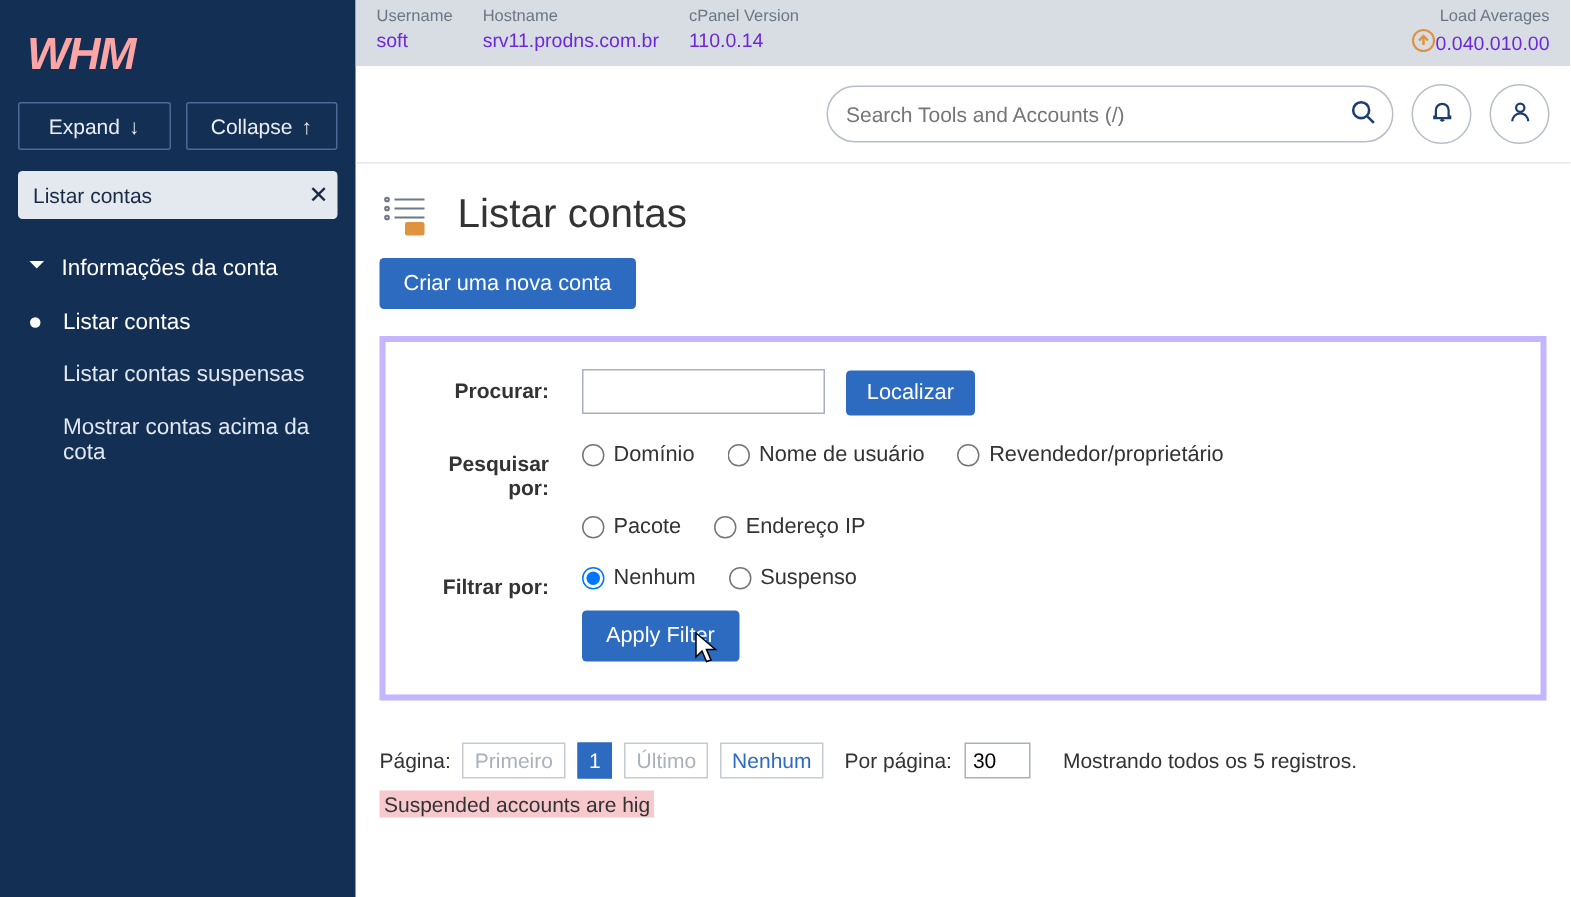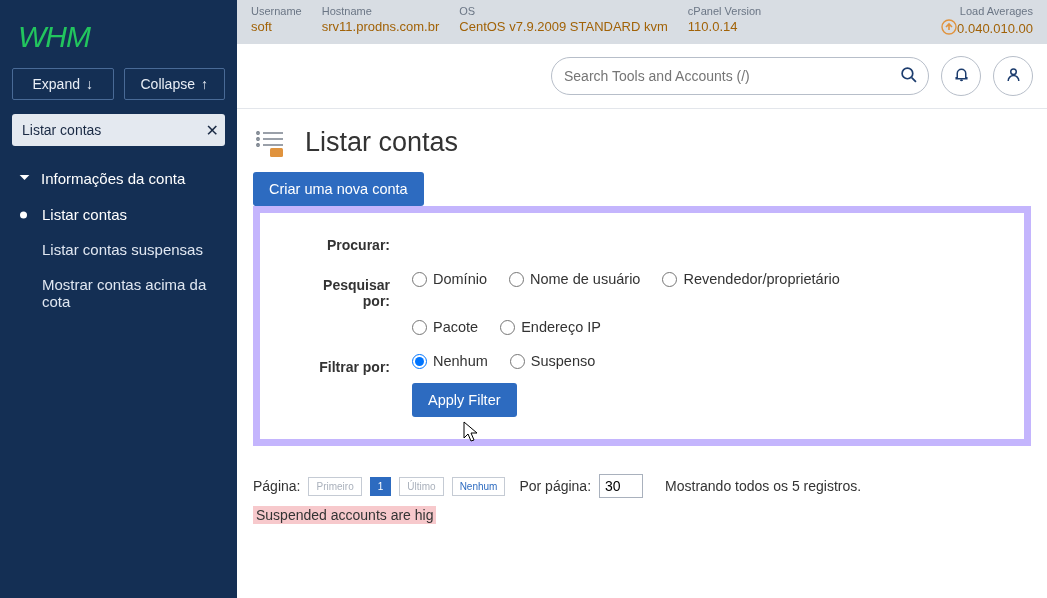--- a/index.html
+++ b/index.html
@@ -2,38 +2,38 @@
 <html><head>
 <meta charset="utf-8">
 <style>
 * { box-sizing: border-box; margin: 0; padding: 0; }
 body { font-family: -apple-system, BlinkMacSystemFont, "Segoe UI", Arial, sans-serif; font-size: 14px; background: #fff; color: #333; overflow: hidden; }
 .app { display: flex; height: 598px; width: 1047px; }
 
 
 .sidebar { width: 237px; background: #142f54; color: #fff; display: flex; flex-direction: column; }
 .logo-area { padding: 20px 18px 14px; }
-.logo { font-style: italic; font-weight: 400; font-size: 30px; letter-spacing: -1px; color: #22c55e; }
+.logo { font-style: italic; font-weight: 700; font-size: 30px; letter-spacing: -1px; color: #fca5a5; }
 .btn-row { display: flex; gap: 10px; padding: 0 12px 14px; }
 .side-btn { flex: 1; background: transparent; border: 1px solid #496a96; color: #e9eef6; padding: 7px 6px; font-size: 14px; cursor: pointer; display: flex; align-items: center; justify-content: center; gap: 6px; border-radius: 2px; }
 .search-wrap { margin: 0 12px 14px; position: relative; }
 .side-search { width: 100%; padding: 8px 28px 8px 10px; border: none; border-radius: 3px; background: #e4e9f0; font-size: 14px; color: #1a2a44; }
 .search-clear { position: absolute; right: 6px; top: 50%; transform: translateY(-50%); color: #1a2a44; cursor: pointer; font-size: 16px; }
 .nav-group-title { display: flex; align-items: center; gap: 10px; padding: 10px 18px; font-size: 15px; cursor: pointer; }
 .nav-list { list-style: none; }
 .nav-item { padding: 9px 18px 9px 42px; font-size: 15px; cursor: pointer; position: relative; color: #e0e7f1; }
 .nav-item.active::before { content: ""; position: absolute; left: 20px; top: 50%; transform: translateY(-50%); width: 7px; height: 7px; background: #fff; border-radius: 50%; }
 .nav-item.active { color: #fff; font-weight: 500; }
 
 
 .main { flex: 1; display: flex; flex-direction: column; overflow: hidden; }
 .topbar { background: #d8dde3; padding: 5px 14px 6px; display: flex; align-items: flex-start; gap: 20px; font-size: 12px; color: #555; }
 .topbar .cell { display: flex; flex-direction: column; gap: 2px; }
 .topbar .cell .label { font-size: 11px; color: #6b7685; }
-.topbar .cell .val { font-size: 13px; color: #a16207; }
+.topbar .cell .val { font-size: 13px; color: #6d28d9; }
 .topbar .spacer { flex: 1; }
 .load-cell { text-align: right; }
 .load-row { display: flex; align-items: center; justify-content: flex-end; }
 .up-icon { color: #e0933e; font-size: 13px; }
 
 .utilbar { display: flex; align-items: center; padding: 12px 14px; gap: 12px; border-bottom: 1px solid #e3e6eb; }
 .util-spacer { flex: 1; }
 .util-search { position: relative; }
 .util-search input { width: 378px; padding: 10px 36px 10px 12px; border: 1px solid #b7bec9; border-radius: 20px; font-size: 14px; }
 .util-search .s-icon { position: absolute; right: 12px; top: 50%; transform: translateY(-50%); color: #1d3d6e; }
@@ -43,31 +43,31 @@
 .page-header { display: flex; align-items: center; gap: 18px; margin-bottom: 14px; }
 .page-icon { width: 34px; height: 30px; }
 .page-title { font-size: 27px; font-weight: 400; color: #333; }
 .breadcrumb { font-size: 14.5px; margin-bottom: 18px; color: #333; }
 .breadcrumb a { color: #2d6bc0; text-decoration: none; }
 .breadcrumb .sep { color: #888; margin: 0 4px; }
 .help-icon { display: inline-flex; width: 17px; height: 17px; background: #333; color: #fff; border-radius: 50%; align-items: center; justify-content: center; font-size: 12px; font-weight: bold; margin-left: 4px; }
 
 .btn-primary { background: #2d6bc0; color: #fff; border: none; padding: 9px 16px; font-size: 14.5px; border-radius: 3px; cursor: pointer; }
 
-.filter-panel { border: 7px solid #c4b5fd; padding: 18px 32px 22px; }
+.filter-panel { border: 4px solid #c4b5fd; margin-top: 18px; padding: 18px 11px 22px; }
 .form-row { display: flex; align-items: flex-start; margin-bottom: 18px; }
 .form-label { width: 120px; text-align: right; font-weight: 700; padding-right: 22px; padding-top: 6px; font-size: 14px; }
 .form-body { flex: 1; }
 .text-input { border: 1px solid #a9b1bd; padding: 6px 8px; font-size: 14px; width: 162px; margin-right: 10px; }
 .radio-group { display: flex; flex-wrap: wrap; gap: 16px 22px; align-items: center; font-size: 14.5px; }
 .radio-label { display: flex; align-items: center; gap: 6px; cursor: pointer; }
 .radio-label input { width: 15px; height: 15px; }
 
 .table-controls { display: flex; align-items: center; gap: 8px; margin-top: 28px; font-size: 14px; flex-wrap: wrap; }
-.pg-btn { border: 1px solid #c5cbd4; background: #fff; padding: 3px 7px; font-size: 10px; color: #aab1bc; cursor: pointer; }
+.pg-btn { border: 1px solid #c5cbd4; background: #fff; padding: 3px 7px; font-size: 14px; color: #aab1bc; cursor: pointer; }
 .pg-btn.link { color: #2d6bc0; }
 .pg-btn.active { background: #2d6bc0; color: #fff; border-color: #2d6bc0; }
 .per-input { width: 44px; border: 1px solid #a9b1bd; padding: 3px 5px; font-size: 14px; }
 .suspended-note { background: #f7c9cc; padding: 1px 3px; }
 
 .cursor { position: absolute; pointer-events: none; }
 </style>
 </head>
 <body>
 
@@ -107,24 +107,20 @@
 
   <main class="main">
     <div class="topbar">
       <div class="cell">
         <span class="label">Username</span>
         <span class="val">soft</span>
       </div>
       <div class="cell">
         <span class="label">Hostname</span>
         <span class="val">srv11.prodns.com.br</span>
-      </div>
-      <div class="cell">
-        <span class="label">OS</span>
-        <span class="val">CentOS v7.9.2009 STANDARD kvm</span>
       </div>
       <div class="cell">
         <span class="label">cPanel Version</span>
         <span class="val">110.0.14</span>
       </div>
       <div class="spacer"></div>
       <div class="cell load-cell">
         <span class="label">Load Averages</span>
         <div class="load-row">
           <span class="up-icon">
@@ -185,20 +181,24 @@
         </span>
         <h1 class="page-title">Listar contas</h1>
       </div>
 
 
       <button class="btn-primary">Criar uma nova conta</button>
 
       <div class="filter-panel">
         <div class="form-row">
           <div class="form-label">Procurar:</div>
+          <div class="form-body">
+            <input class="text-input" style="">
+            <button class="btn-primary" style="padding:7px 14px">Localizar</button>
+          </div>
         </div>
 
         <div class="form-row">
           <div class="form-label">Pesquisar por:</div>
           <div class="form-body">
             <div class="radio-group">
               <label class="radio-label">
                   <input type="radio" name="sb" style="">
                   <span>Domínio</span>
                 </label>

